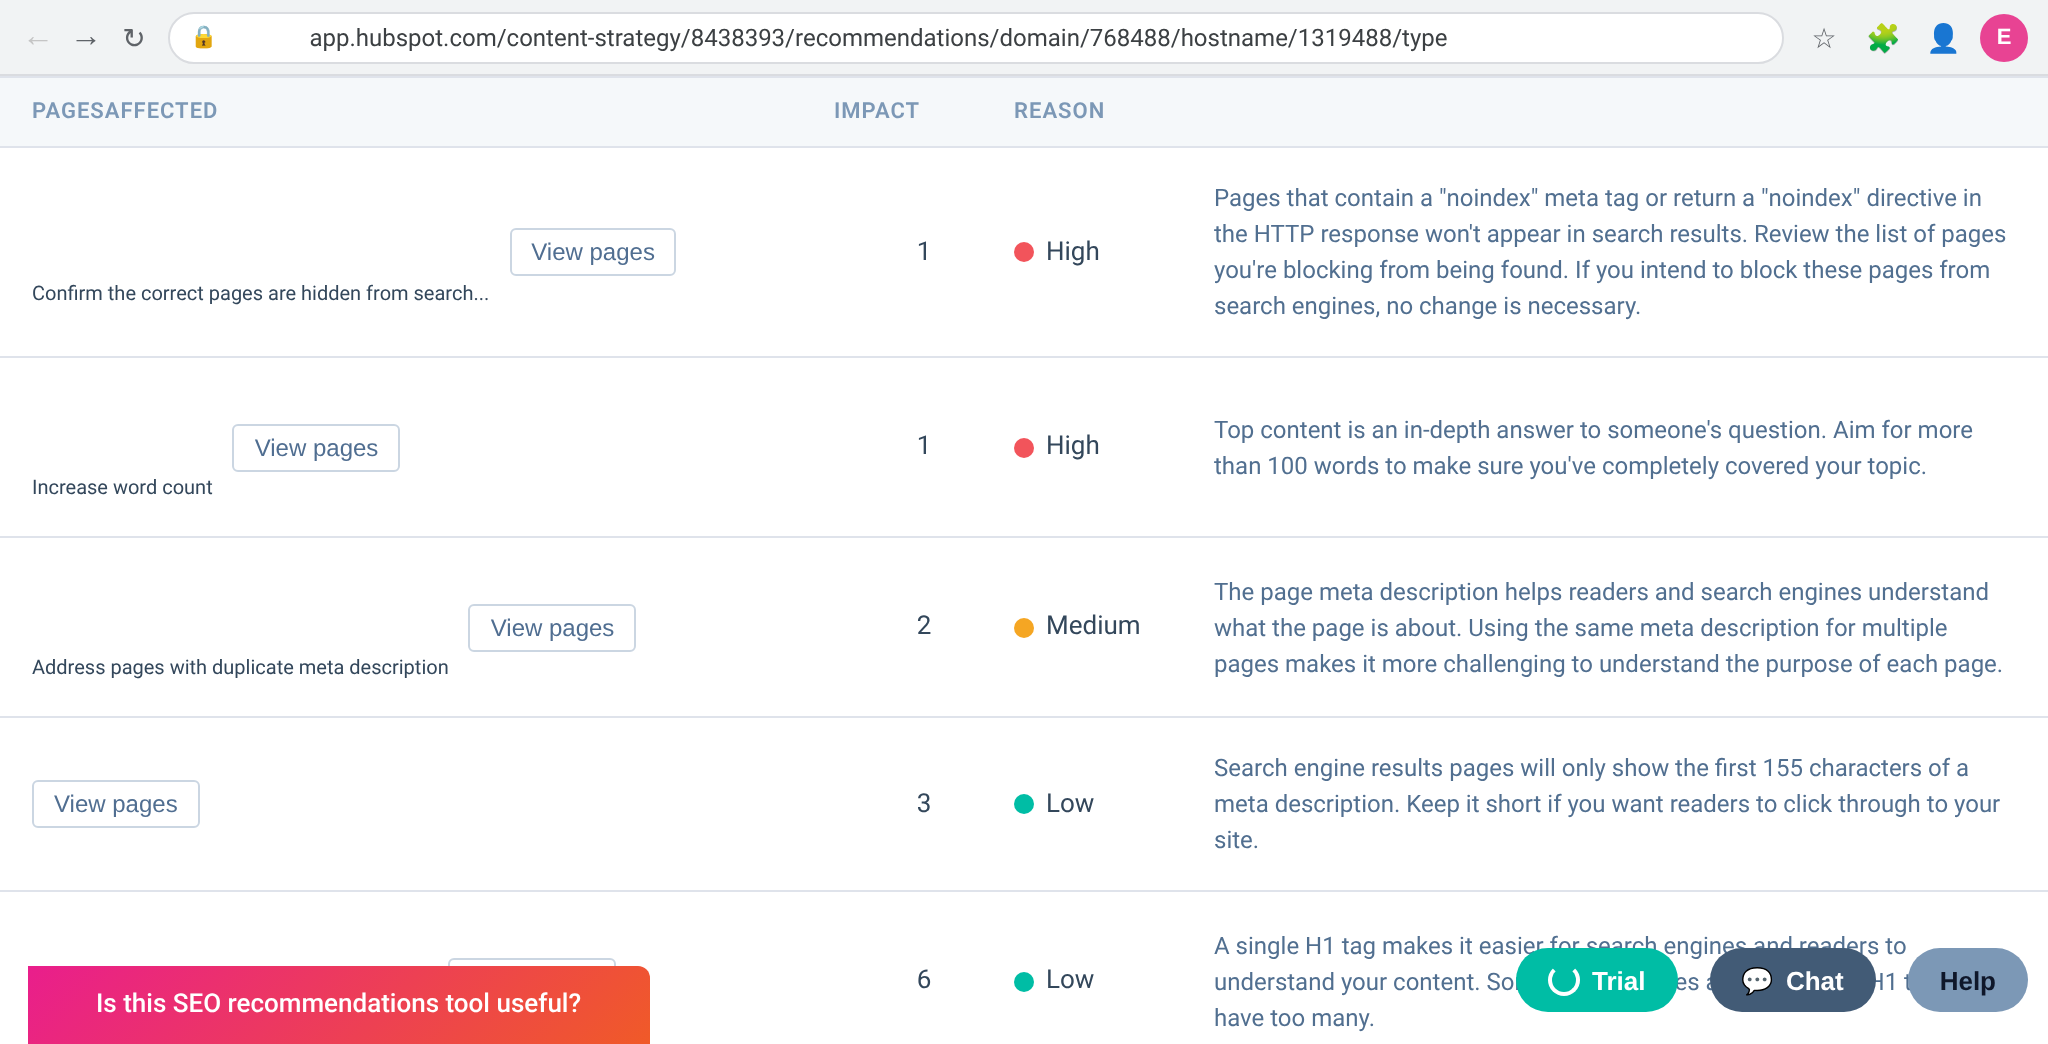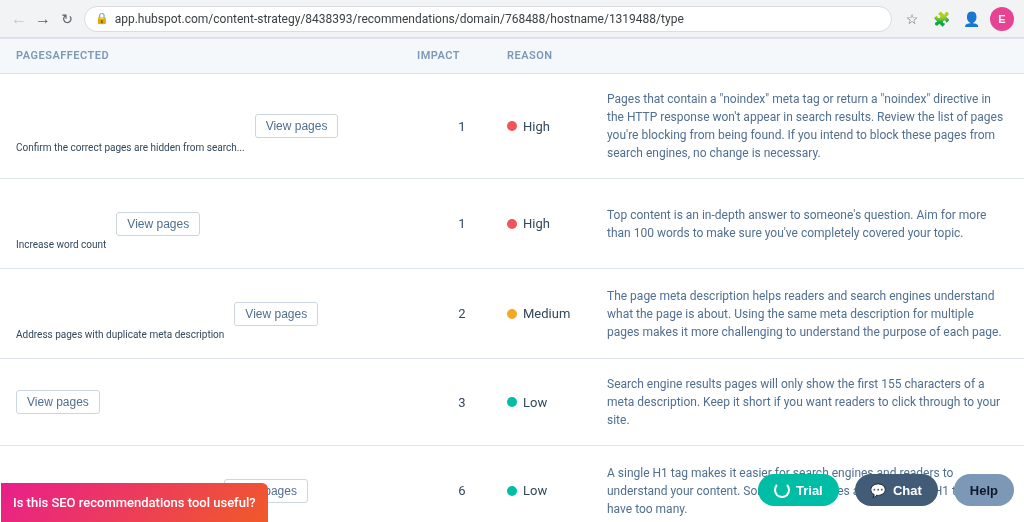--- a/index.html
+++ b/index.html
@@ -51,21 +51,21 @@
       border: 1px solid #dadce0;
       border-radius: 13px;
       display: flex;
       align-items: center;
       padding: 0 10px;
       gap: 6px;
       font-size: 12px;
       color: #3c4043;
     }
     .lock-icon { color: #5f6368; font-size: 11px; }
-    .address-text { flex: 1; color: #3c4043; }
+    .address-text { flex: 1; color: #3c4043; margin-left: 40px; }
     .browser-actions {
       display: flex; gap: 6px; align-items: center;
     }
     .browser-action-btn {
       width: 24px; height: 24px;
       border: none; background: none;
       cursor: pointer;
       display: flex; align-items: center; justify-content: center;
       color: #5f6368;
       font-size: 14px;
@@ -168,24 +168,24 @@
     .reason-text {
       font-size: 12px;
       color: #516f90;
       line-height: 1.5;
     }
 
     
     .feedback-bar {
       position: fixed;
       bottom: 0;
-      left: 1px;
+      left: 14px;
       background: linear-gradient(135deg, #e91e8c, #f05a28);
       color: #fff;
-      padding: 12px 12px;
+      padding: 12px 34px;
       font-size: 13px;
       font-weight: 500;
       border-radius: 0 6px 0 0;
       cursor: pointer;
       z-index: 100;
     }
 
     
     .bottom-right-btns {
       position: fixed;

